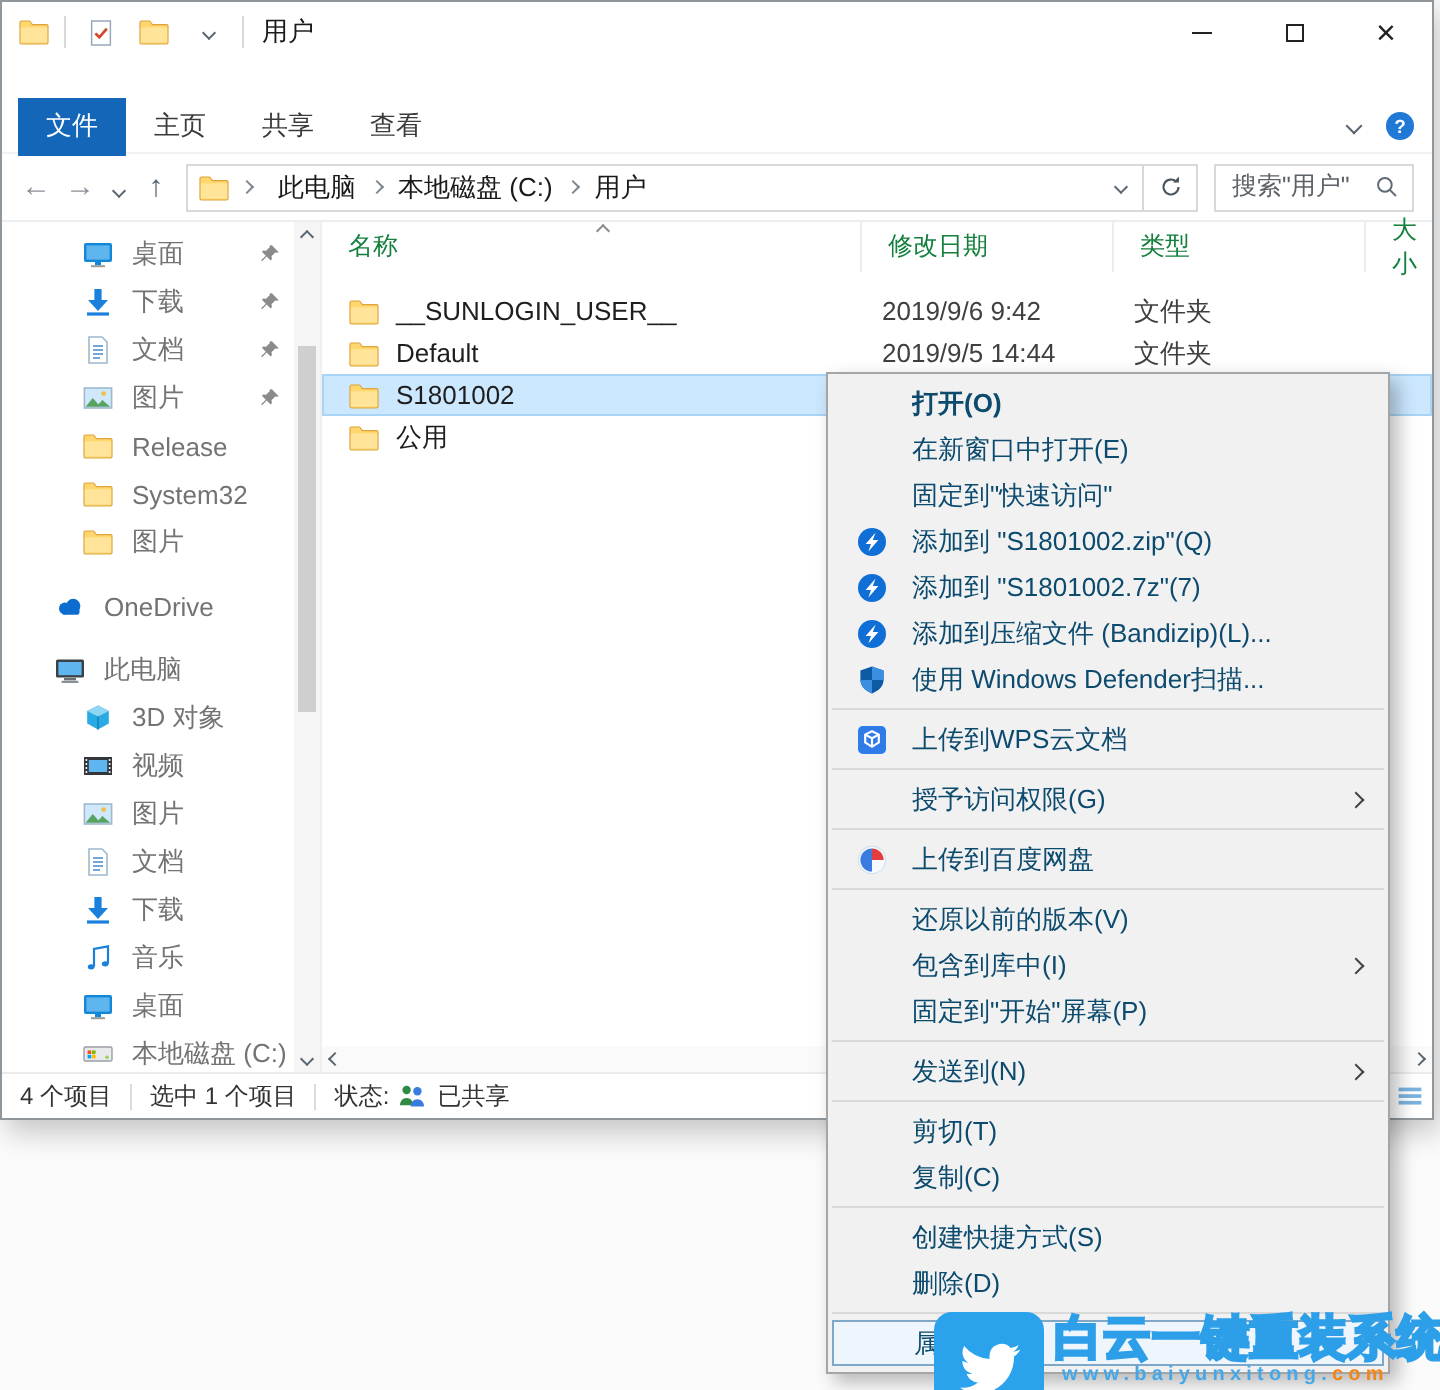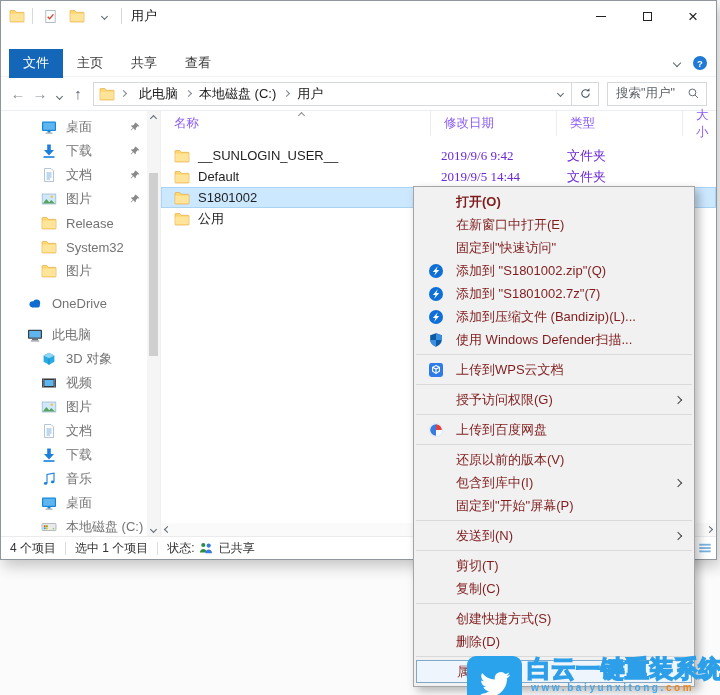--- a/index.html
+++ b/index.html
@@ -69,52 +69,52 @@
   .sbitem.gap{ margin-top:8px; }
   .indent0{ padding-left:26px; }
   .indent1{ padding-left:40px; }
   .sbitem .ic{ margin-right:9px; }
   .sbitem .pin{ position:absolute; right:4px; margin:0; }
   .vscroll{ width:13px; background:#f5f5f5; display:flex; flex-direction:column; align-items:center; flex-shrink:0; padding:5px 0 4px;}
   .vtrack{ flex:1; width:9px; margin:4px 0; position:relative; }
   .vthumb{ position:absolute; top:12%; width:9px; height:46%; background:#cfcfcf; }
 
   .main{ flex:1; display:flex; flex-direction:column; min-width:0; border-left:1px solid #efefef; }
-  .fheader{ height:25px; display:flex; font-size:12.5px; color:#8b5cf6; flex-shrink:0; }
+  .fheader{ height:25px; display:flex; font-size:12.5px; color:#15803d; flex-shrink:0; }
   .hcell{ display:flex; align-items:center; padding-left:13px; border-right:1px solid #ededed; position:relative; }
   .sortmark{ position:absolute; left:138px; top:2px; border-color:#8a8a8a; }
   .col-name{ width:270px; }
   .col-date{ width:126px; }
   .col-type{ width:126px; }
   .col-size{ flex:1; border-right:none; }
   .rows{ padding-top:9px; }
   .frow{ height:21px; display:flex; align-items:center; font-size:13px; color:#1e1e1e; }
   .frow.selected{ background:#cce8ff; box-shadow: inset 0 0 0 1px #a9d4f5; }
   .fcell{ padding-left:13px; display:flex; align-items:center; height:100%; }
   .fcell.fname{ gap:8px; }
-  .fcell.col-date, .fcell.col-type{ padding-left:10px; color:#6d28d9;font-family:Liberation Serif, serif; }
+  .fcell.col-date, .fcell.col-type{ padding-left:10px; color:#404040; }
   .hscroll{ margin-top:auto; height:13px; display:flex; align-items:center; background:#fafafa; padding:0 4px; }
   .htrack{ flex:1; }
 
   
   .statusbar{ height:23px; border-top:1px solid #ebebeb; display:flex; align-items:center; font-size:12px; color:#333; padding-left:9px; gap:9px; position:relative; flex-shrink:0;}
   .statusbar .sep{ width:1px; height:13px; background:#dcdcdc; }
   .statusbar .shared{ margin:0 2px 0 0; }
   .statusbar .ic{ width:16px; height:16px; }
   .viewbtn{ position:absolute; right:3px; top:3px; }
   .statuslabel{ margin-right:-6px;text-align:center; }
 
   
   .menu{
     position:absolute; left:413px; top:186px; width:282px;
     background:#f1f1f1; border:1px solid #a5a5a5;
     box-shadow: 4px 4px 9px rgba(0,0,0,.28);
     padding:3px 0; z-index:10;
   }
-  .mi{ height:23px; display:flex; align-items:center; font-size:13px; color:#7f1d1d; margin:0 2px; position:relative; }
+  .mi{ height:23px; display:flex; align-items:center; font-size:13px; color:#0c4a6e; margin:0 2px; position:relative; }
   .mi .gutter{ width:40px; display:flex; align-items:center; justify-content:center; flex-shrink:0; }
   .mi .lbl{ flex:1; white-space:nowrap; overflow:hidden; }
   .mi.bold .lbl{ font-weight:bold; }
   .mi .sub{ margin-right:11px; border-color:#444; }
   .mi.highlight{ background:#eef5fc; border:1px solid #7fa8c8; }
   .msep{ height:1px; background:#d9d9d9; margin:3px 2px; }
 
   
   .wm-icon{
     position:absolute; left:467px; top:656px; width:55px; height:55px;

